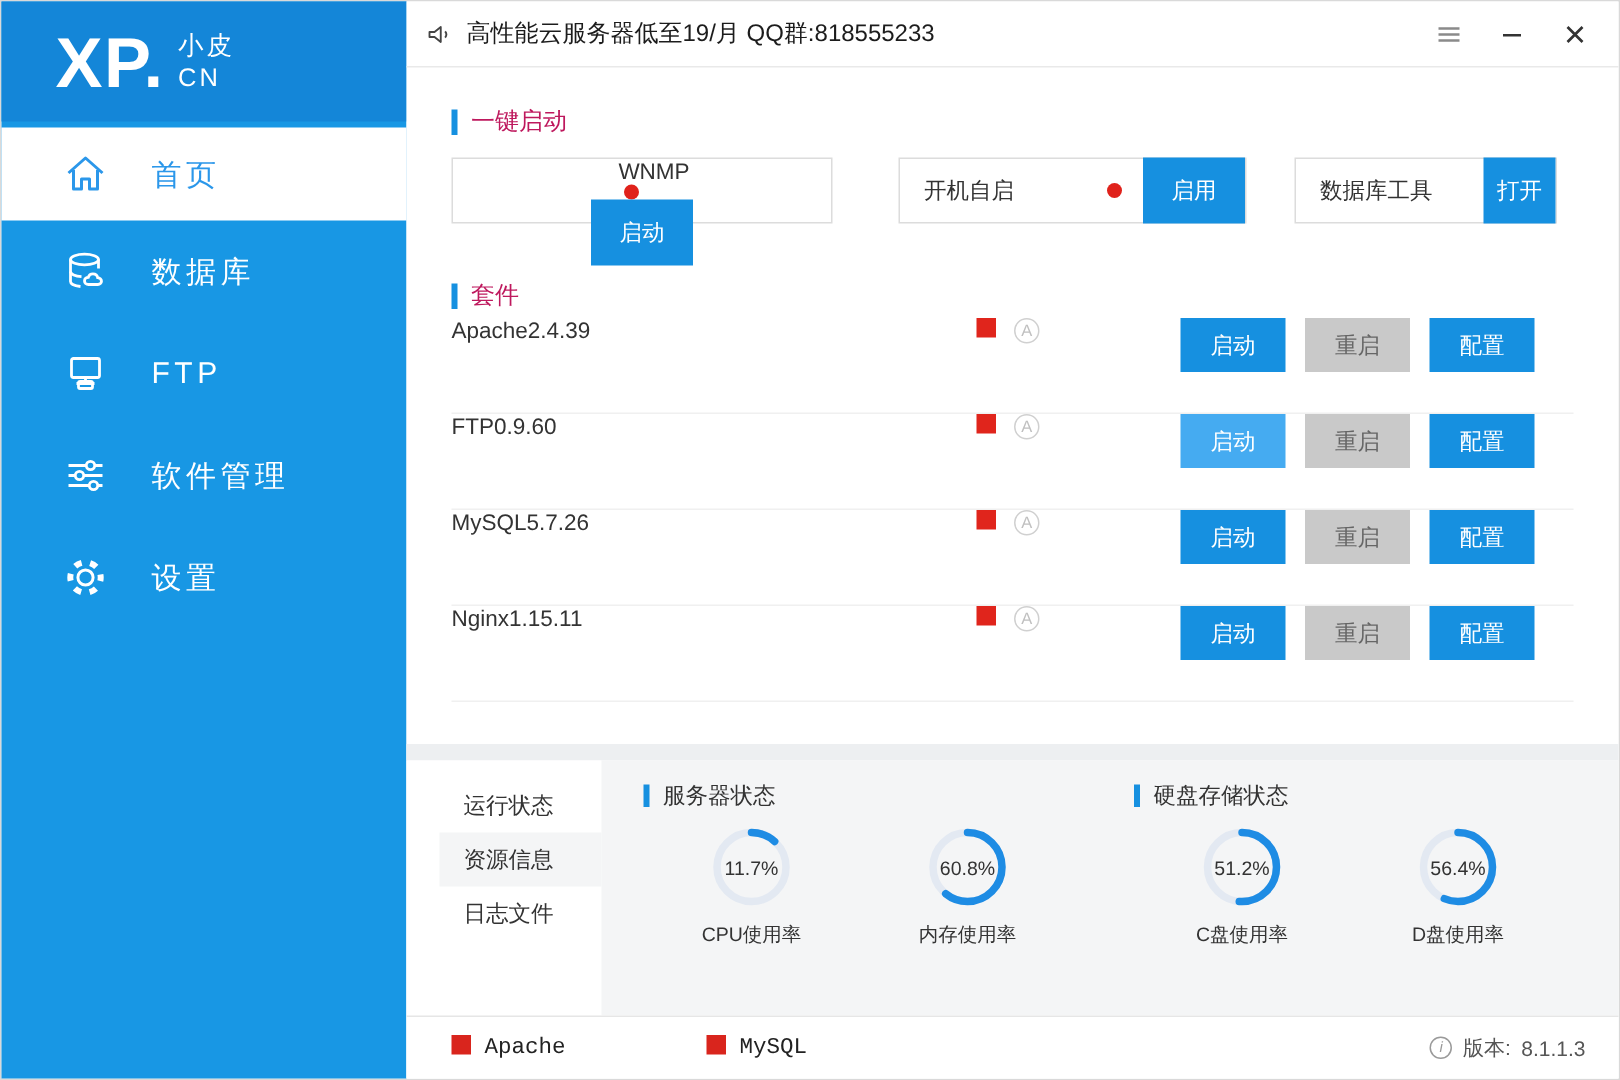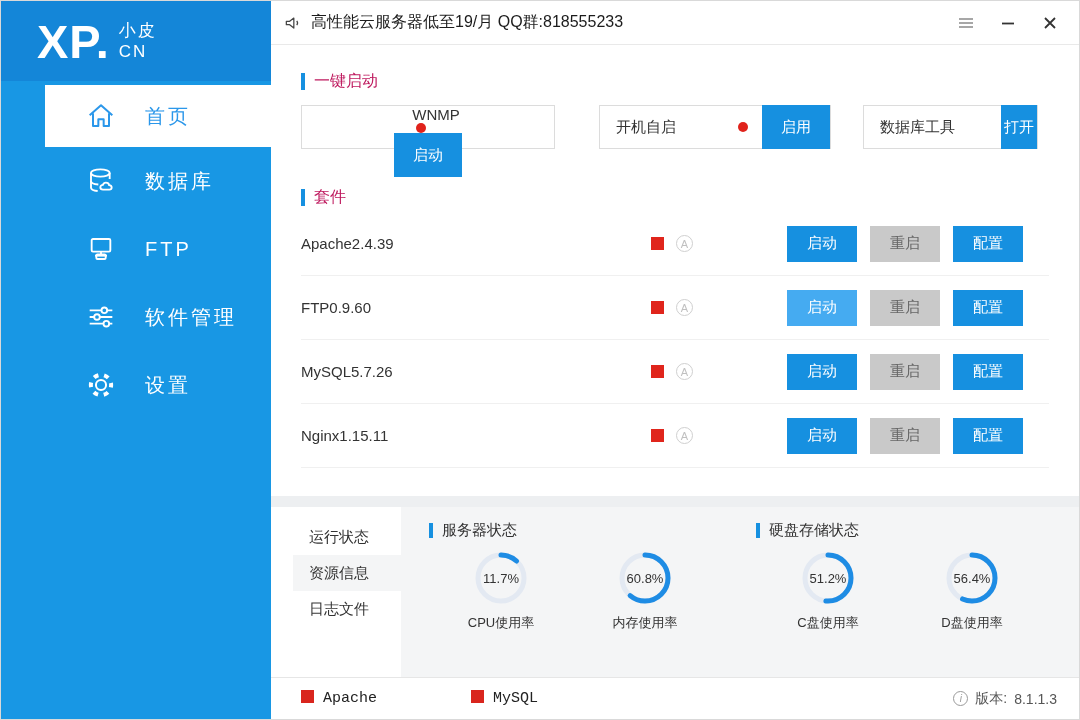--- a/index.html
+++ b/index.html
@@ -7,21 +7,21 @@
   body { font-family:"Liberation Sans","DejaVu Sans",sans-serif; background:#fff; }
   .app { display:flex; width:1080px; height:720px; border:1px solid #d9d9d9; }
 
   
   .sidebar { width:270px; background:#1897e4; flex:none; display:flex; flex-direction:column; }
   .logo-band { height:80px; background:#1486d8; display:flex; align-items:center; padding-left:36px; }
   .logo-brand { color:#fff; font-size:47px; font-weight:700; letter-spacing:1px; }
   .logo-sub { color:#fff; font-size:17px; margin-left:9px; line-height:1.25; letter-spacing:2px; }
   .nav { padding-top:4px; }
   .nav-item { height:68px; display:flex; align-items:center; padding-left:40px; color:#fff;
-              font-size:20px; letter-spacing:3px; cursor:pointer;margin-left:44px; }
+              font-size:20px; letter-spacing:3px; cursor:pointer; }
   .nav-item.active { height:62px; background:#fff; color:#2b97ea; }
   .nav-icon { width:32px; height:32px; margin-right:28px; flex:none; }
   .nav-icon svg { width:32px; height:32px; display:block; }
 
   
   .main { flex:1; display:flex; flex-direction:column; background:#fff; min-width:0; }
 
   .topbar { height:44px; flex:none; display:flex; align-items:center; padding:0 20px 0 12px;
             border-bottom:1px solid #e9e9e9; }
   .speaker { width:20px; height:20px; }
@@ -39,26 +39,26 @@
   
   .quick-row { display:flex; margin-top:13px; }
   .quick-box { height:44px; border:1px solid #dcdcdc; display:flex; align-items:center; background:#fff; }
   .qb-1 { width:254px;flex-direction:column; }
   .qb-2 { width:232px; margin-left:44px; }
   .qb-3 { width:175px; margin-left:32px; }
   .qb-label { padding-left:16px; font-size:15px; color:#333; flex:1; }
   .qb-dot { width:10px; height:10px; border-radius:50%; background:#e0221b; margin-right:14px; flex:none; }
   .qb-btn { width:68px; height:44px; background:#1690e0; color:#fff; border:none; font-size:15px;
             cursor:pointer; flex:none; font-family:inherit; }
-  .qb-3 .qb-btn { width:36px; }
+  .qb-3 .qb-btn { width:48px; }
 
   
   .suite-head { margin-top:38px; }
   .suite-list { margin-top:4px; }
-  .suite-row { height:64px; display:flex; align-items:center; border-bottom:1px solid #f0f0f0;
+  .suite-row { height:64px; display:flex; align-items:flex-start; border-bottom:1px solid #f0f0f0;
                padding-right:26px; }
   .suite-name { font-size:15px; color:#333; width:350px; flex:none; }
   .st-square { width:13px; height:13px; background:#e0251c; flex:none; }
   .st-auto { width:17px; height:17px; border:1px solid #d0d0d0; border-radius:50%; color:#c0c0c0;
              font-size:11px; display:flex; align-items:center; justify-content:center; margin-left:12px; flex:none; }
   .suite-btns { margin-left:auto; display:flex; gap:13px; }
   .s-btn { width:70px; height:36px; border:none; font-size:15px; color:#fff; cursor:pointer; font-family:inherit; }
   .s-btn.blue { background:#1690e0; }
   .s-btn.light { background:#45abf1; }
   .s-btn.gray { background:#c9c9c9; color:#666; }

